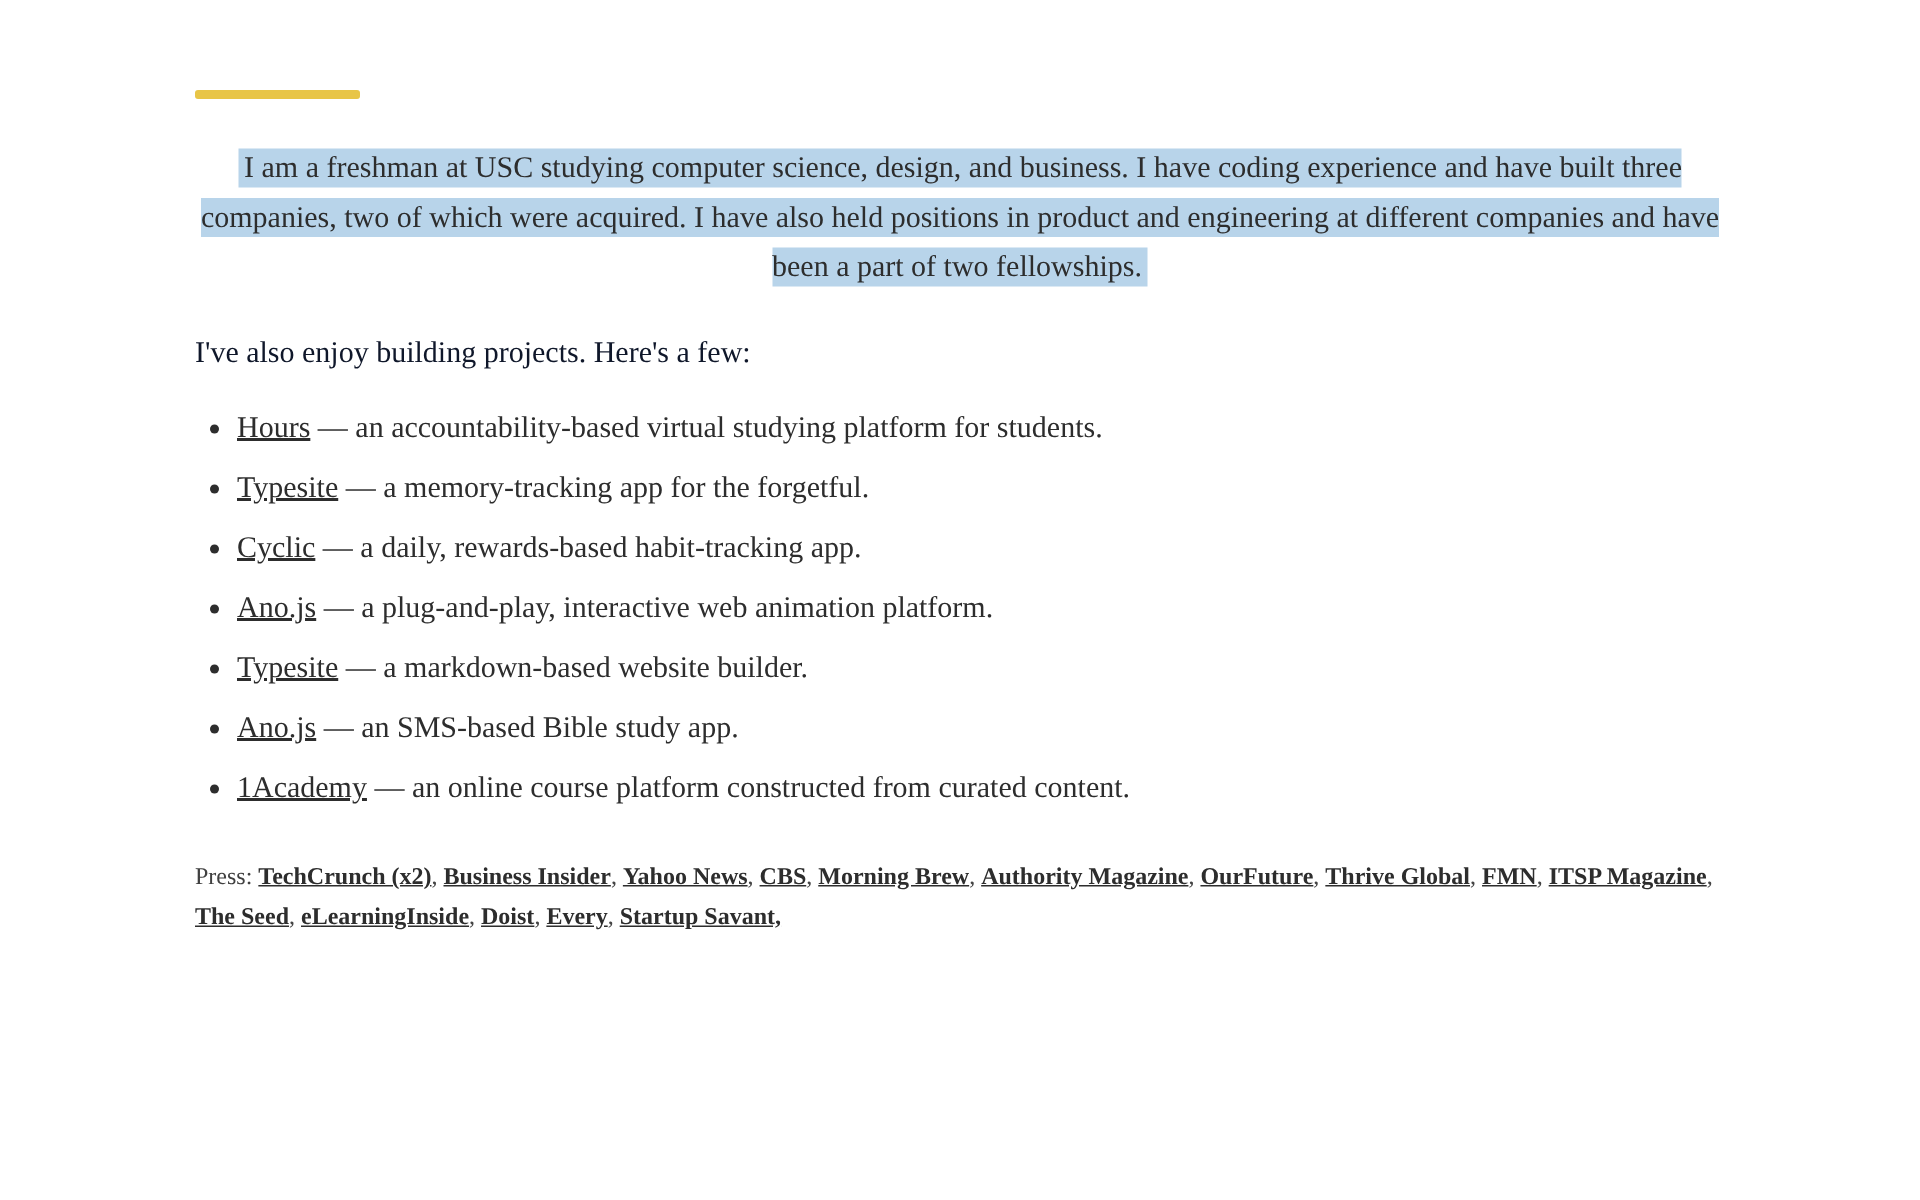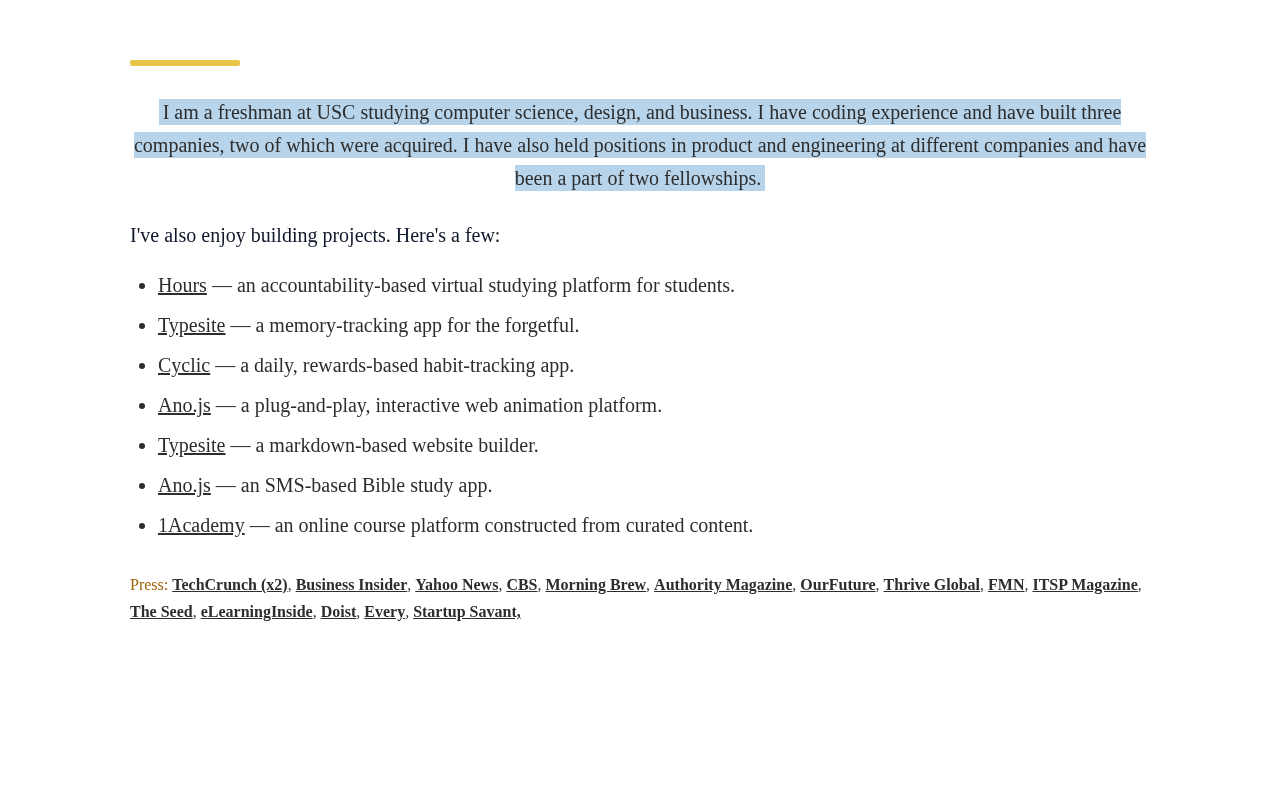--- a/index.html
+++ b/index.html
@@ -72,21 +72,21 @@
     }
 
     .press-section a {
       color: #2d2d2d;
       text-decoration: underline;
       font-weight: bold;
     }
 
     .press-label {
       font-size: 16px;
-      color: #a16207;
+      color: #404040;
     }
   </style>
 </head>
 <body>
 
 <div class="accent-bar"></div>
 
 <div class="intro-paragraph">
   <span class="intro-text">I am a freshman at USC studying computer science, design, and business. I have coding experience and have built three companies, two of which were acquired. I have also held positions in product and engineering at different companies and have been a part of two fellowships.</span>
 </div>

